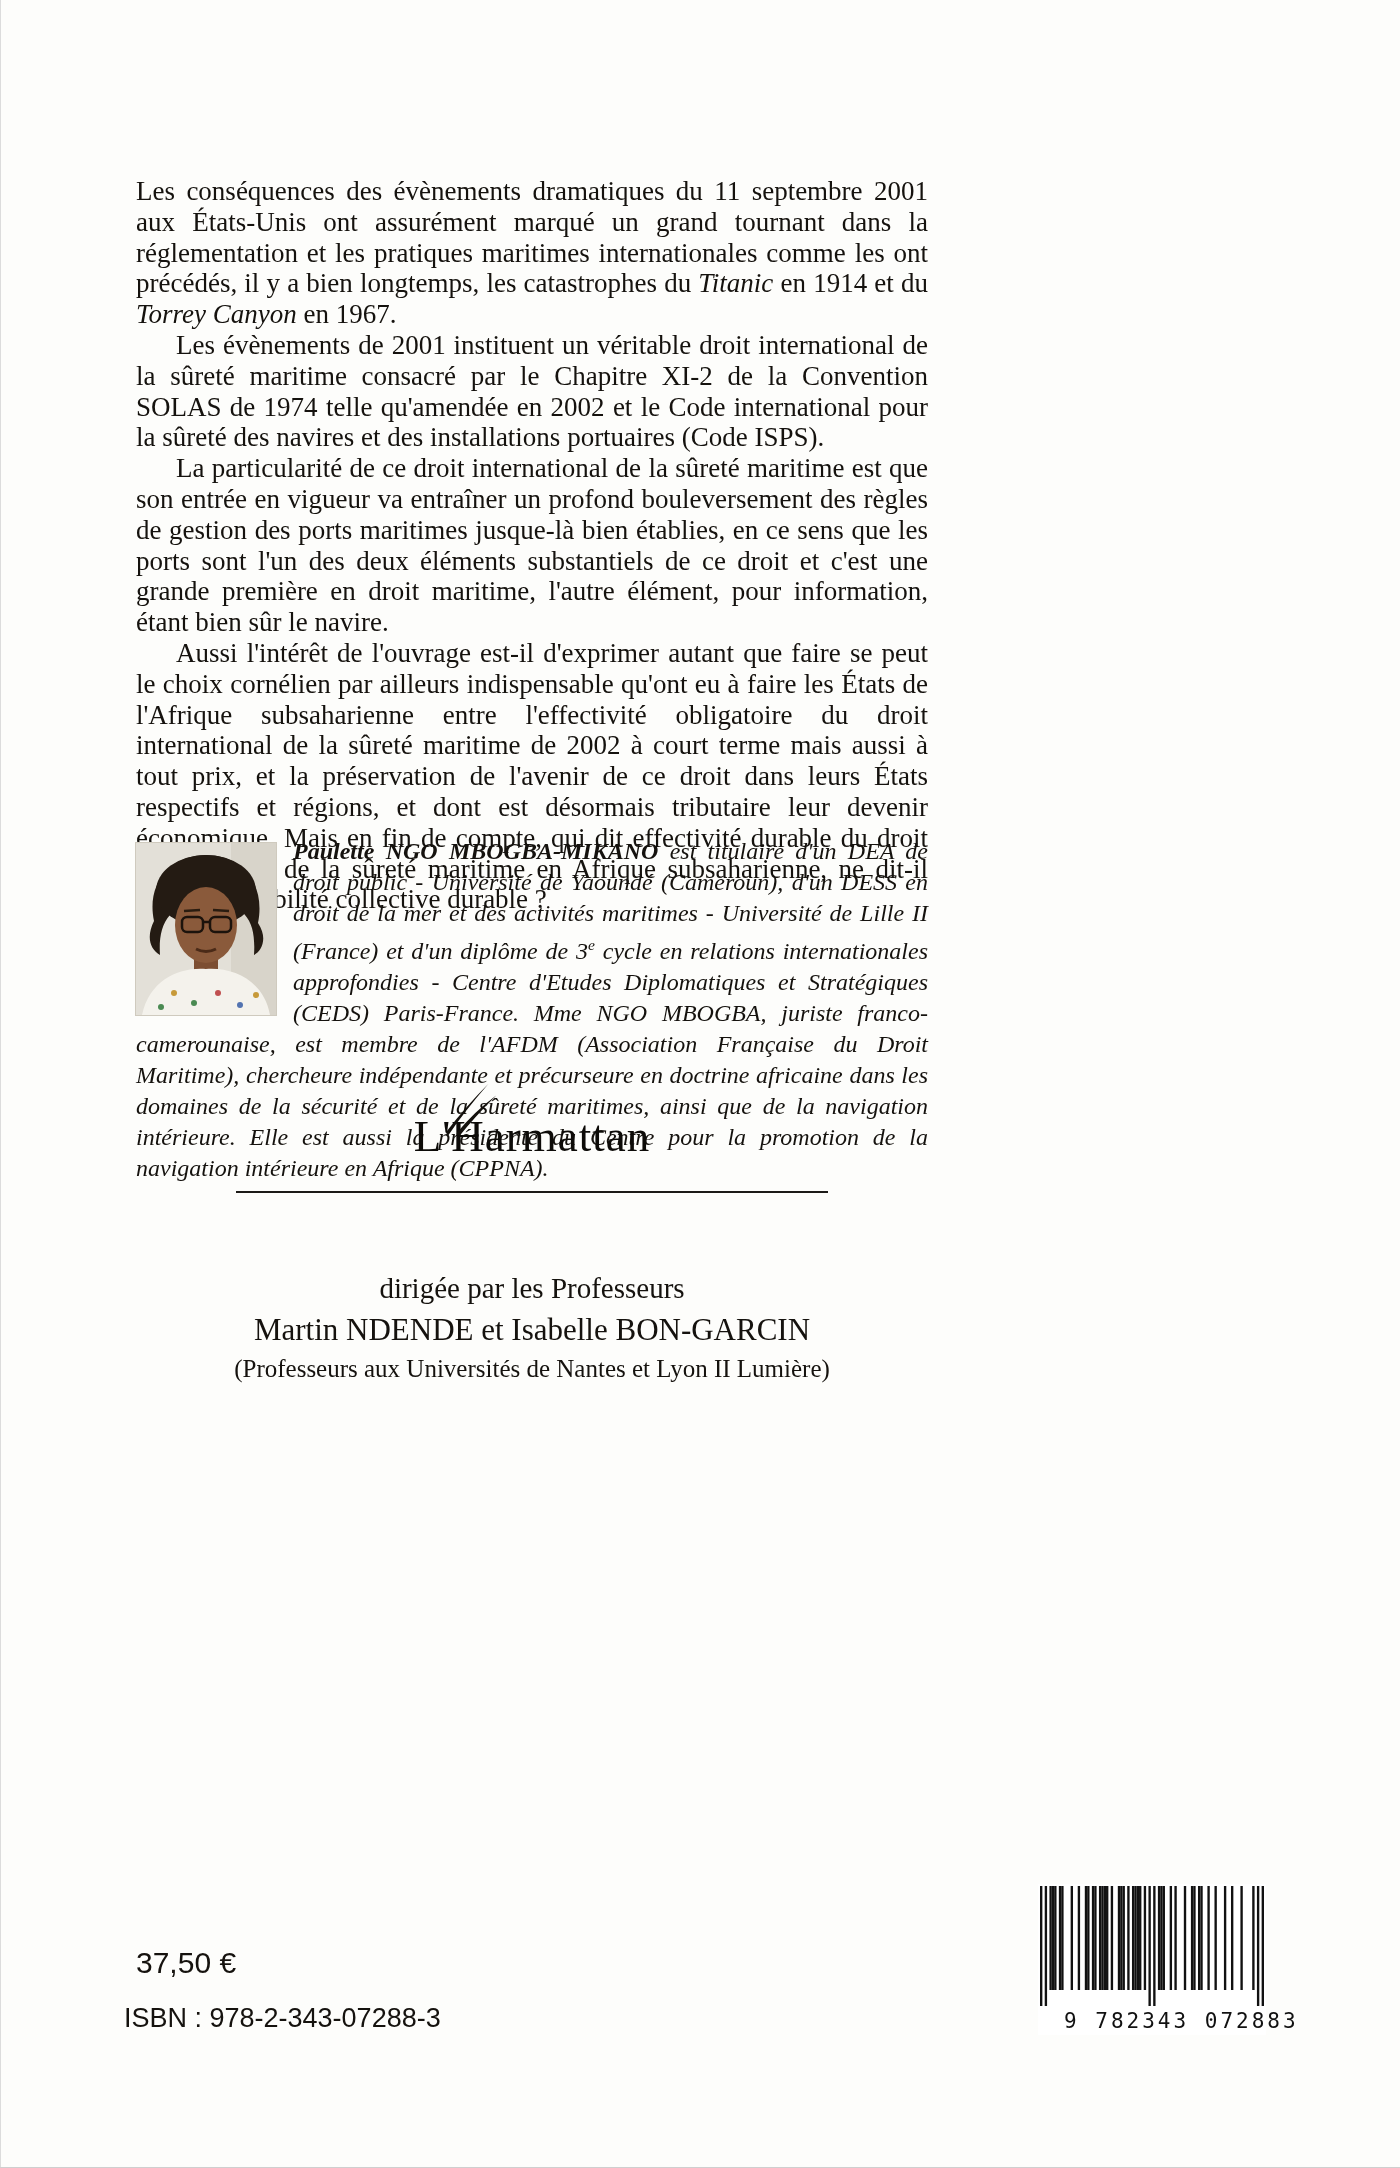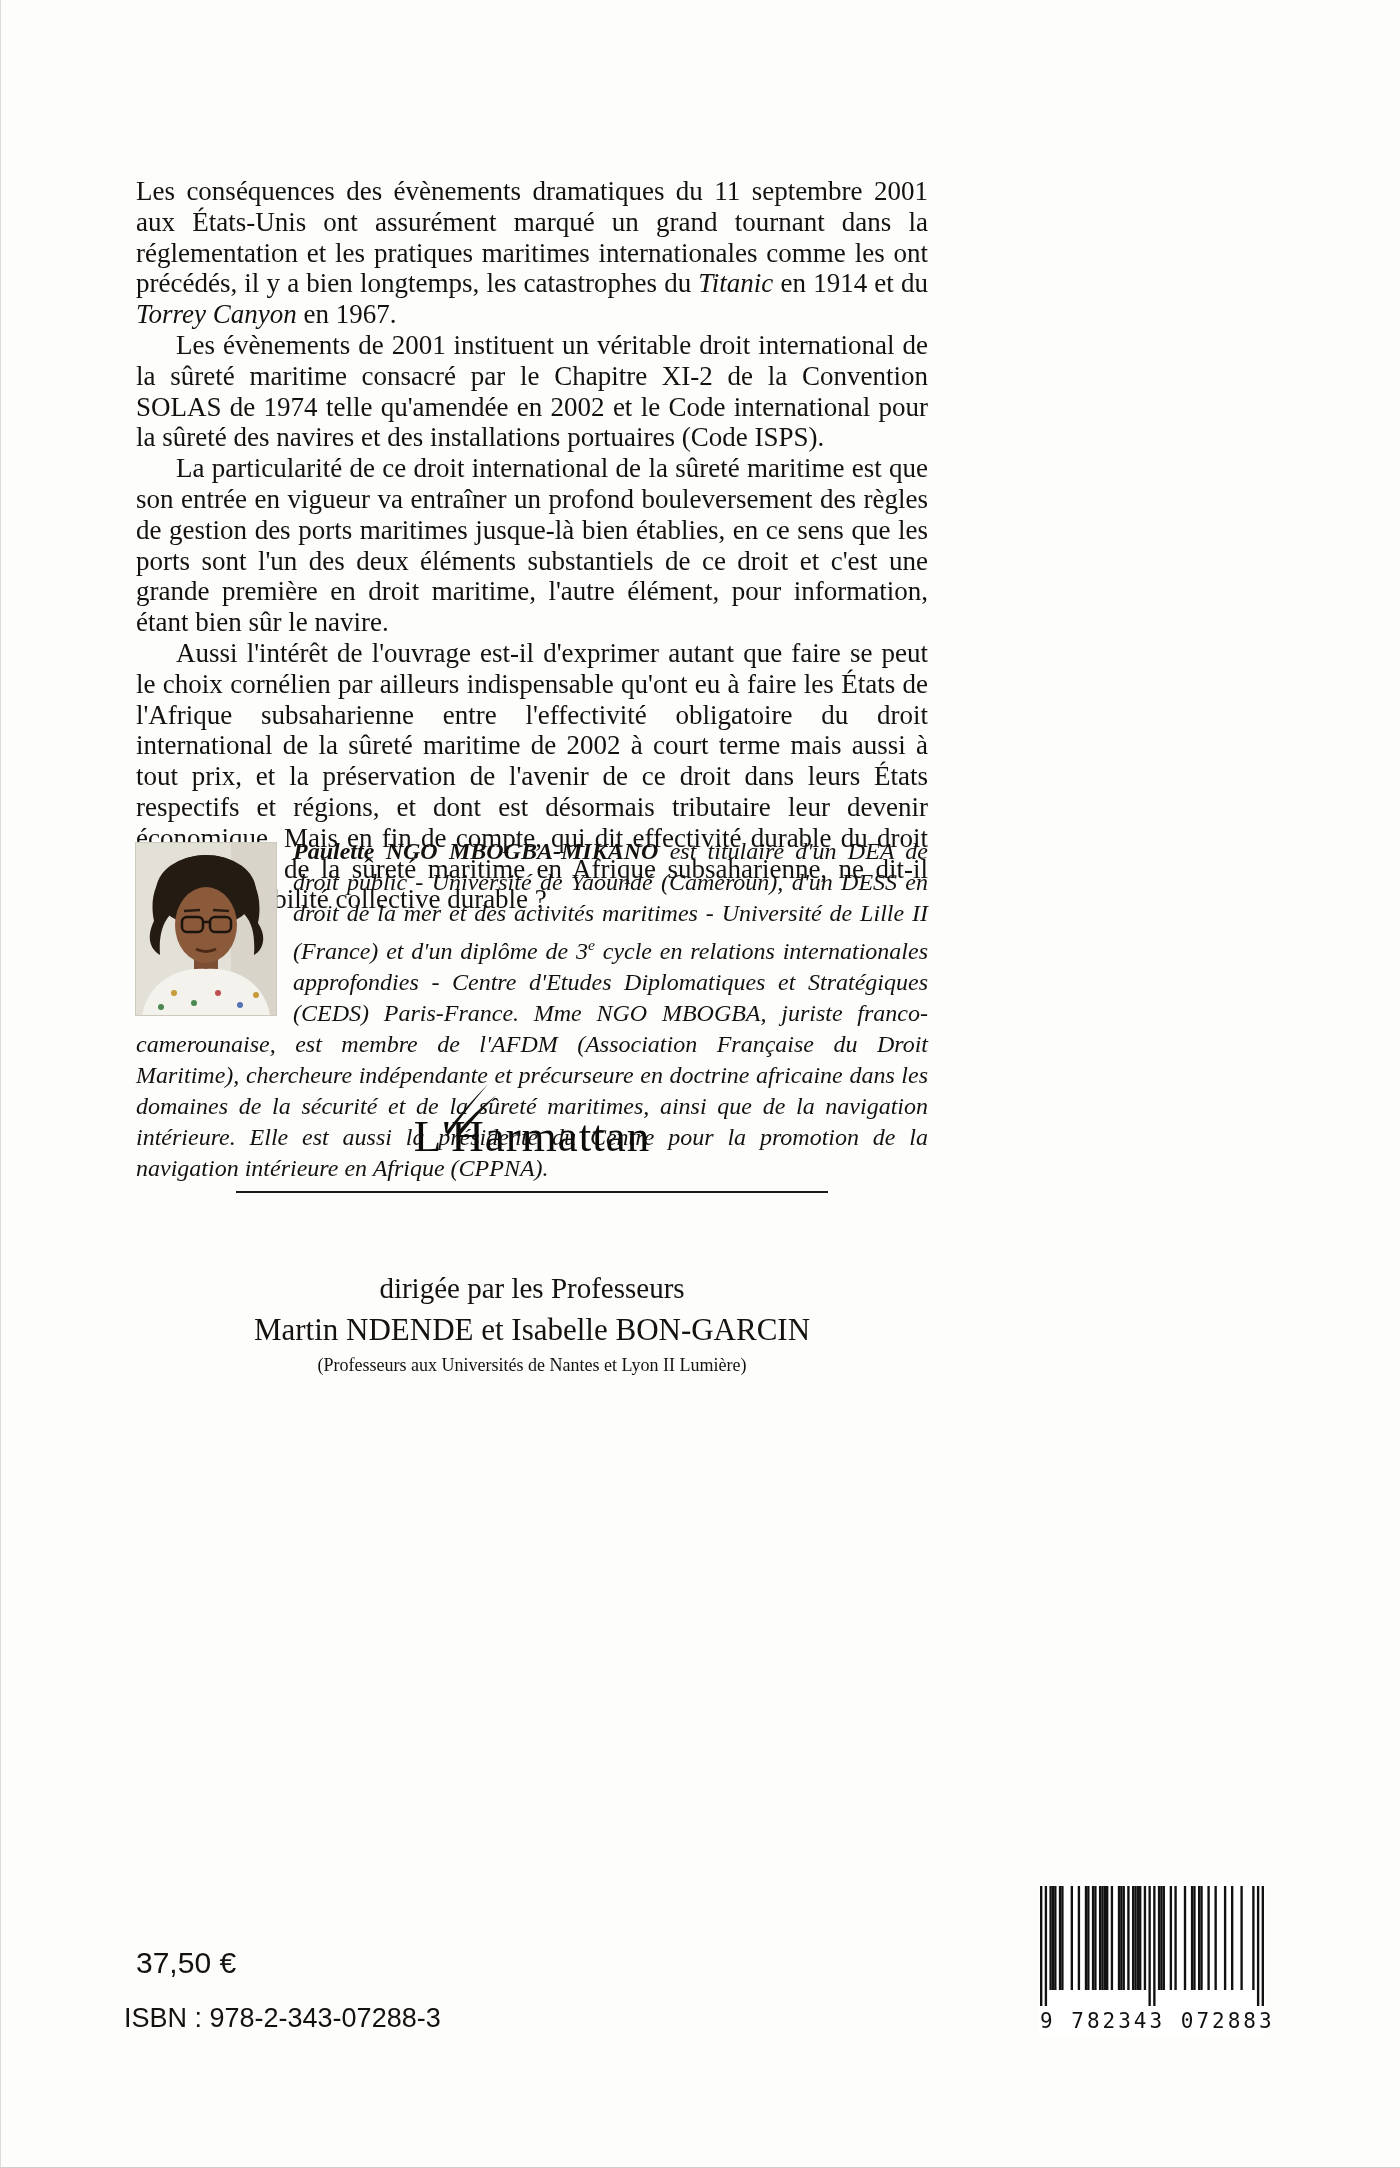--- a/index.html
+++ b/index.html
@@ -31,40 +31,40 @@
   
   .pub-col { position:absolute; left:136px; width:792px; text-align:center; }
   .logo-wrap { top:1110px; }
   .logo { position:relative; display:inline-block; font-size:45px; letter-spacing:1px; color:#0d0b08; }
   .logo svg { position:absolute; left:30px; top:-30px; width:58px; height:58px; }
   .rule { position:absolute; left:236px; top:1191px; width:592px; height:2px; background:#1c1a17; }
   .collection-wrap { top:1206px; font-style:italic; font-size:30px; }
   .editors-wrap { top:1272px; }
   .editors-wrap .l1 { font-size:29px; }
   .editors-wrap .l2 { font-size:31px; margin-top:7px; }
-  .editors-wrap .l3 { font-size:18px; margin-top:7px; }
+  .editors-wrap .l3 { font-size:25px; margin-top:7px; }
 
   
   .price {
     position:absolute; left:136px; top:1946px;
     font-family:"Liberation Sans", sans-serif; font-size:30px;
   }
   .isbn {
     position:absolute; left:124px; top:2003px;
     font-family:"Liberation Sans", sans-serif; font-size:27px;
   }
   .barcode {
     position:absolute; left:1038px; top:1884px; width:228px;
     background:#ffffff; text-align:center; padding:2px;
   }
   .barcode svg { display:block; width:224px; height:122px; fill:#111; }
   .bc-num {
     margin-top:1px;
     font-family:"DejaVu Sans Mono", monospace;
-    font-size:21px; letter-spacing:3px; color:#111; white-space:nowrap;
+    font-size:21px; letter-spacing:3px; color:#111; white-space:nowrap;margin-left:24px;
   }
 </style>
 </head>
 <body>
 
 <div class="page">
 
   <div class="body-text">
     <p><span>Les conséquences des évènements dramatiques du 11 septembre 2001 aux États-Unis ont assurément marqué un grand tournant dans la réglementation et les pratiques maritimes internationales comme les ont précédés, il y a bien longtemps, les catastrophes du </span><span style="font-style: italic;">Titanic</span><span> en 1914 et du </span><span style="font-style: italic;">Torrey Canyon</span><span> en 1967.</span></p>
     <p class="indent"><span>Les évènements de 2001 instituent un véritable droit international de la sûreté maritime consacré par le Chapitre XI-2 de la Convention SOLAS de 1974 telle qu'amendée en 2002 et le Code international pour la sûreté des navires et des installations portuaires (Code ISPS).</span></p>

